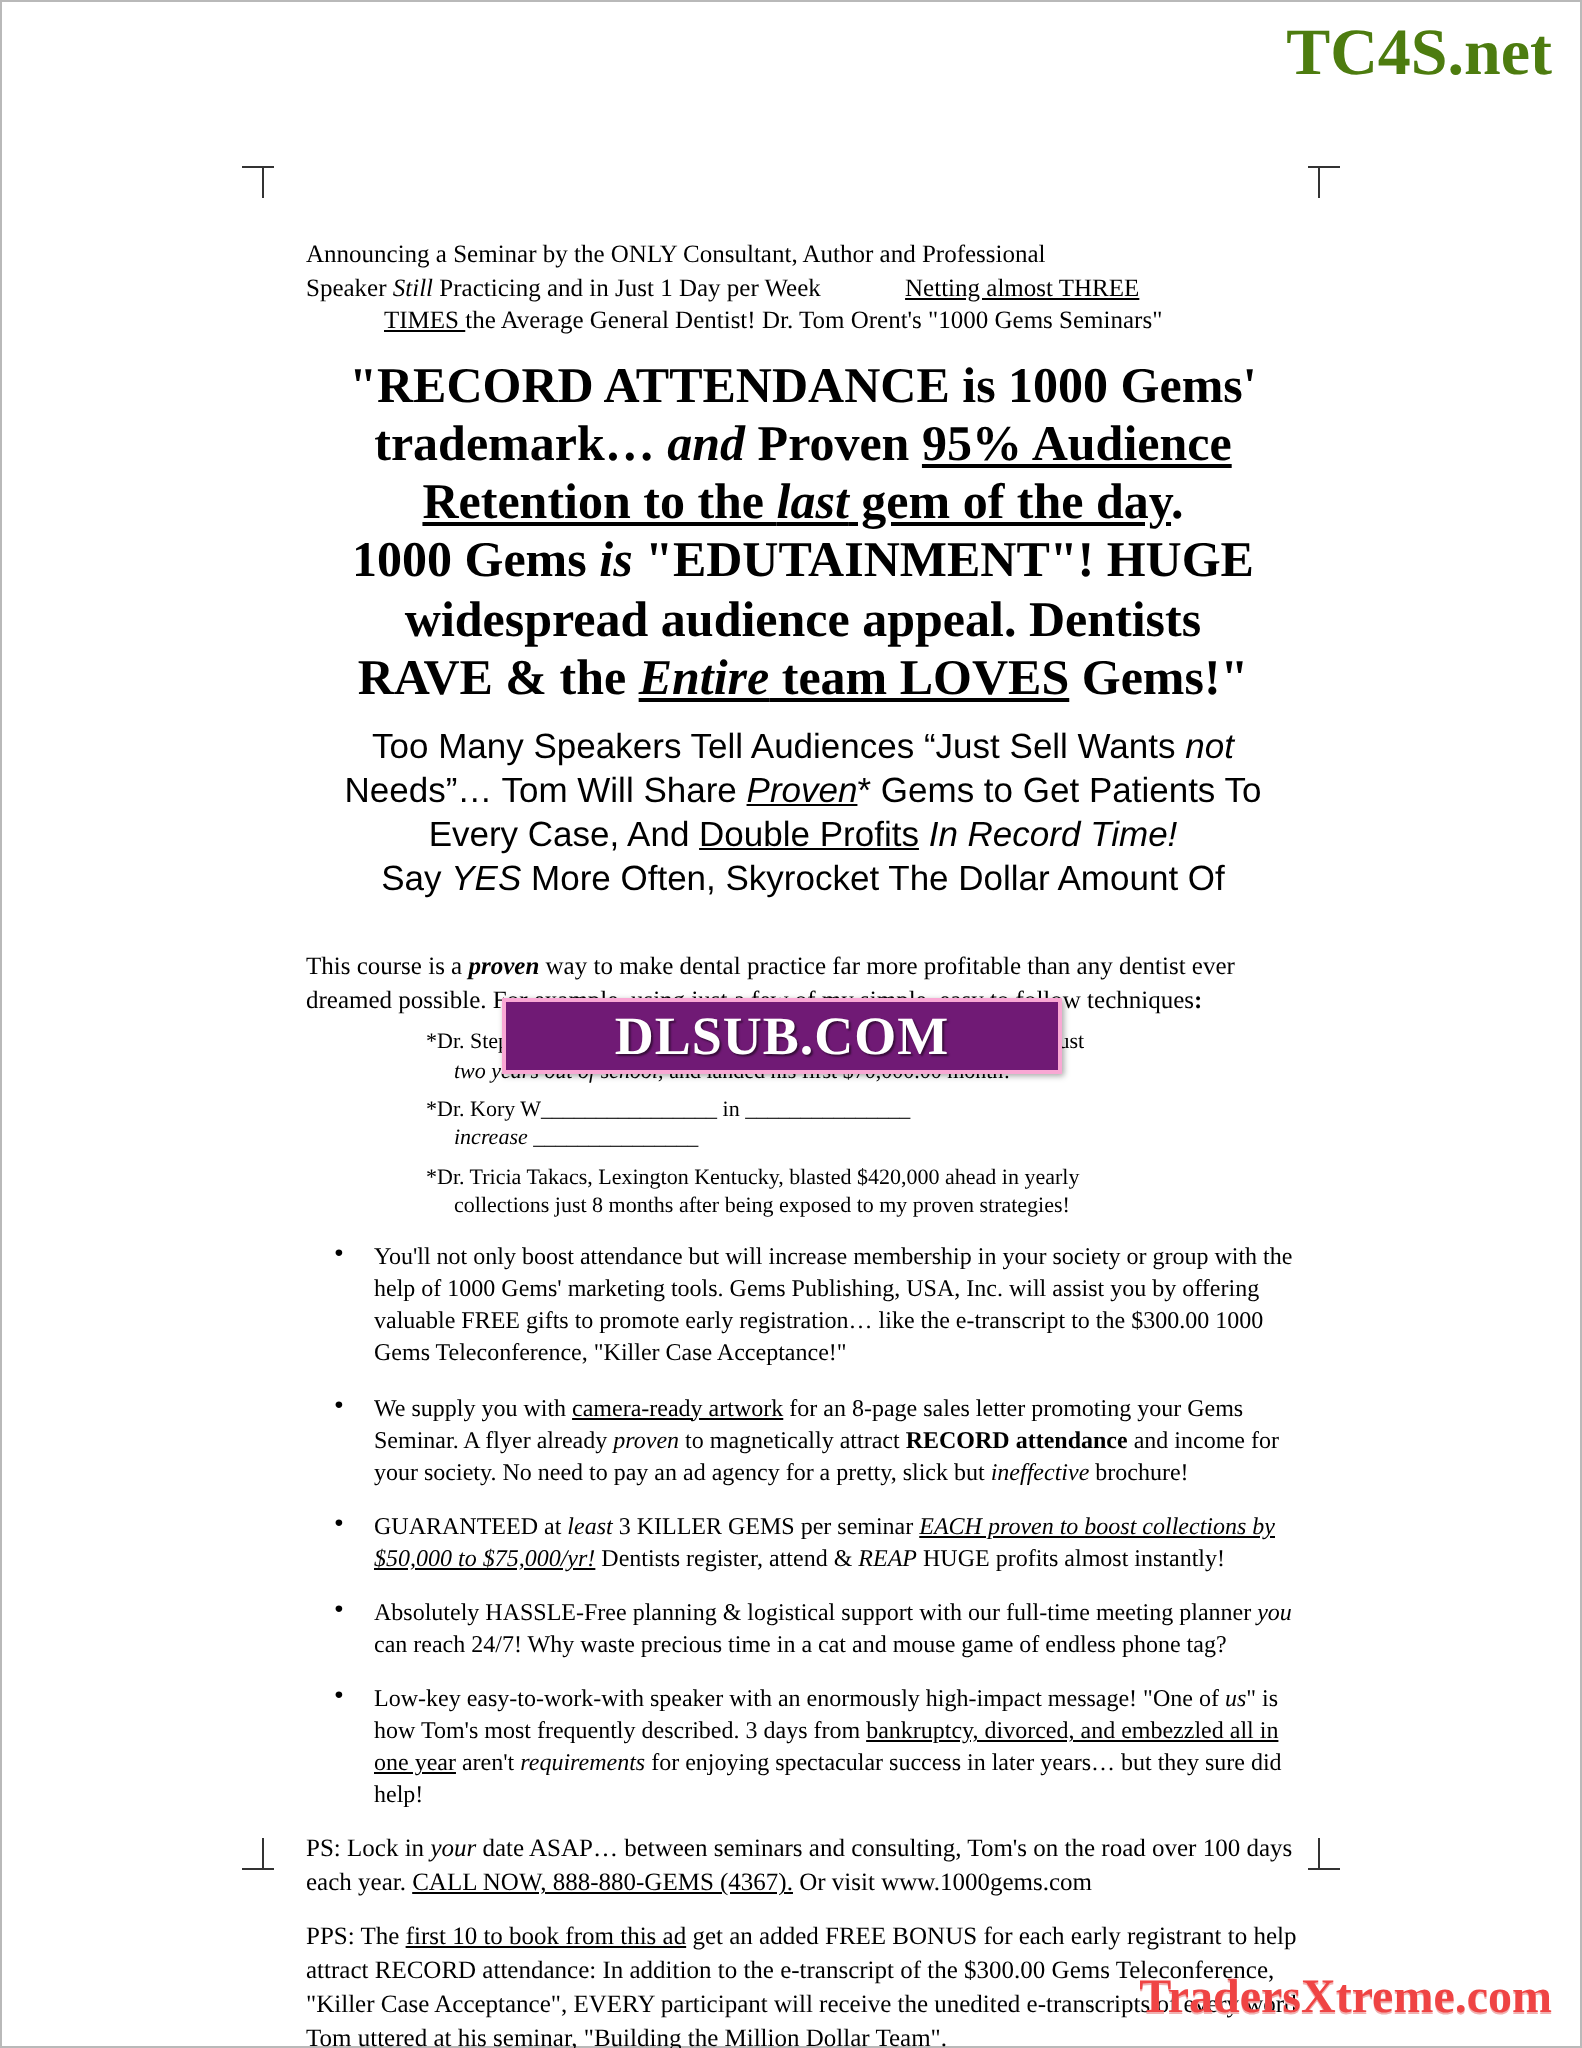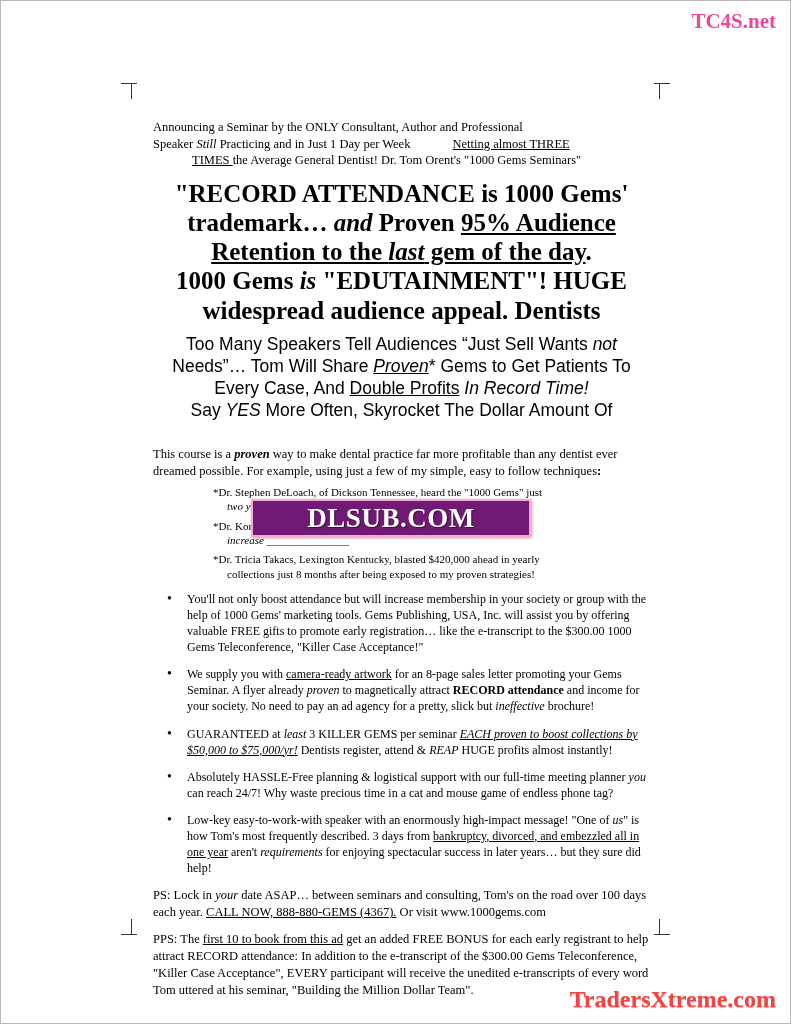--- a/index.html
+++ b/index.html
@@ -19,22 +19,22 @@
     border: 1px solid #b9b9b9;
   }
 
   
   .wm-top {
     position: absolute;
     top: 8px;
     right: 14px;
     font-family: "Liberation Serif", serif;
     font-weight: bold;
-    font-size: 21px;
-    color: #ec4899;
+    font-size: 33px;
+    color: #4d7c0f;
     letter-spacing: 0px;
   }
   .wm-bottom {
     position: absolute;
     bottom: 10px;
     right: 14px;
     font-family: "Liberation Serif", serif;
     font-weight: bold;
     font-size: 24px;
     color: #ef4444;
@@ -199,20 +199,21 @@
       <span>Speaker </span><i>Still</i><span> Practicing and in Just 1 Day per Week </span><u>Netting almost THREE</u><br>
       <u>TIMES </u><span>the Average General Dentist! Dr. Tom Orent's "1000 Gems Seminars"</span>
     </div>
 
     <div class="headline">
       <div>"RECORD ATTENDANCE is 1000 Gems'</div>
       <div><span>trademark… </span><i>and</i><span> Proven </span><u>95% Audience</u></div>
       <div><u><span>Retention to the </span><i>last</i><span> gem of the day</span></u><span>.</span></div>
       <div><span>1000 Gems </span><i>is</i><span> "EDUTAINMENT"! HUGE</span></div>
       <div>widespread audience appeal.  Dentists</div>
+      <div><span>RAVE &amp; the </span><u><i>Entire</i><span> team LOVES</span></u><span> Gems!"</span></div>
     </div>
 
     <div class="subhead">
       <div><span>Too Many Speakers Tell Audiences “Just Sell Wants </span><i>not</i></div>
       <div><span>Needs”… Tom Will Share </span><u><i>Proven</i></u><span>* Gems to Get Patients To</span></div>
       <div><span>Every Case, And </span><u>Double Profits</u><i> In Record Time!</i></div>
       <div><span>Say </span><i>YES</i><span> More Often, Skyrocket The Dollar Amount Of</span></div>
     </div>
 
     <div class="body-para">

